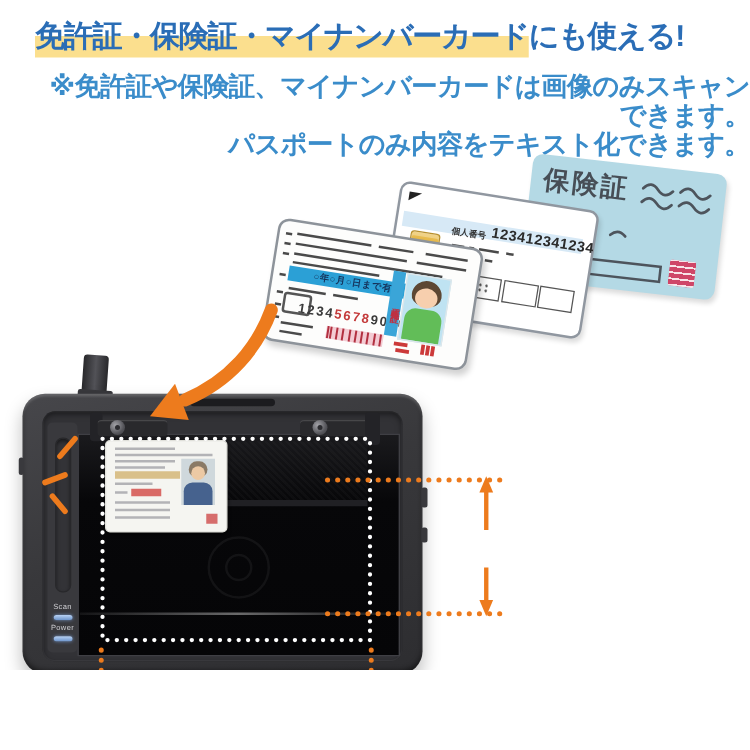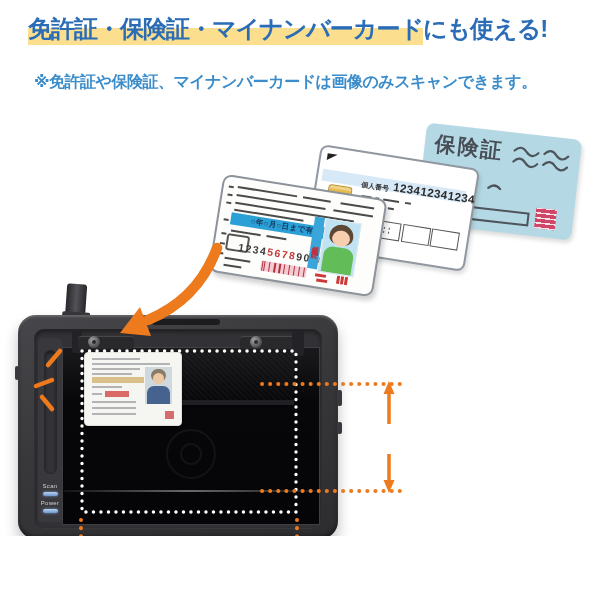--- a/index.html
+++ b/index.html
@@ -4,22 +4,22 @@
 <style>
   html,body{margin:0;padding:0;background:#fff;}
   .stage{position:relative;width:600px;height:536px;background:#fff;overflow:hidden;
          font-family:"Liberation Sans","DejaVu Sans",sans-serif;}
   .abs{position:absolute;}
 
   
   .headline{position:absolute;left:28px;top:13px;margin:0;font-size:24px;font-weight:bold;
             letter-spacing:-1px;color:var(--headline_blue);white-space:nowrap;}
   .headline .hl{background:linear-gradient(transparent 42%,var(--highlight_yellow) 42%);padding-bottom:3px;}
-  .note{position:absolute;left:22px;top:58px;margin:12px;font-size:16px;font-weight:bold;
-        letter-spacing:-0.5px;line-height:23px;color:var(--note_blue);}
+  .note{position:absolute;left:22px;top:58px;margin:0;font-size:21px;font-weight:bold;
+        letter-spacing:-0.5px;line-height:23px;color:var(--note_blue);text-align:right;}
 
   
   .illus-card{position:absolute;border-radius:8px;box-shadow:2px 3px 4px rgba(0,0,0,.14);}
   .card-line{position:absolute;background:#4a4a4a;height:2px;}
 
   
   .ins-card{left:421px;top:131px;width:156px;height:101px;background:#b4d9e5;transform:rotate(6.5deg);}
   .ins-title{position:absolute;left:10px;top:6px;font-size:21px;font-weight:bold;letter-spacing:2px;color:#474e56;}
   .wave{stroke:#4d545c;stroke-width:2.2;fill:none;stroke-linecap:round;}
   .ins-rect{position:absolute;left:44px;top:78px;width:64px;height:10px;border:2px solid #4d545c;}
@@ -120,21 +120,21 @@
   .orange-fill{fill:var(--accent_orange);}
   .spark{stroke:var(--accent_orange);stroke-width:4.5;stroke-linecap:round;}
   .big-arrow{stroke:var(--accent_orange);stroke-width:10.5;fill:none;stroke-linecap:round;}
 </style>
 </head>
 <body>
 
 <div class="stage">
 
   <h1 class="headline"><span class="hl">免許証・保険証・マイナンバーカード</span><span>にも使える!</span></h1>
-  <p class="note"><span>※免許証や保険証、マイナンバーカードは画像のみスキャンできます。</span><br></p>
+  <p class="note"><span>※免許証や保険証、マイナンバーカードは画像のみスキャンできます。</span><br><span>パスポートのみ内容をテキスト化できます。</span></p>
 
   <div class="illus-card ins-card">
     <div class="ins-title">保険証</div>
     <svg class="abs" style="left:88px;top:10px;" width="62" height="26">
       <path class="wave" d="M2 8 Q8 1 14 8 T26 8 M32 8 Q38 1 44 8 T56 8"></path>
       <path class="wave" d="M2 19 Q8 12 14 19 T26 19 M32 19 Q38 12 44 19 T56 19"></path>
     </svg>
     <svg class="abs" style="left:6px;top:42px;" width="100" height="34">
       <path class="wave" d="M2 8 Q10 0 18 8 T34 8 T50 8"></path>
       <path class="wave" d="M20 24 Q27 17 34 24 T48 24"></path>

